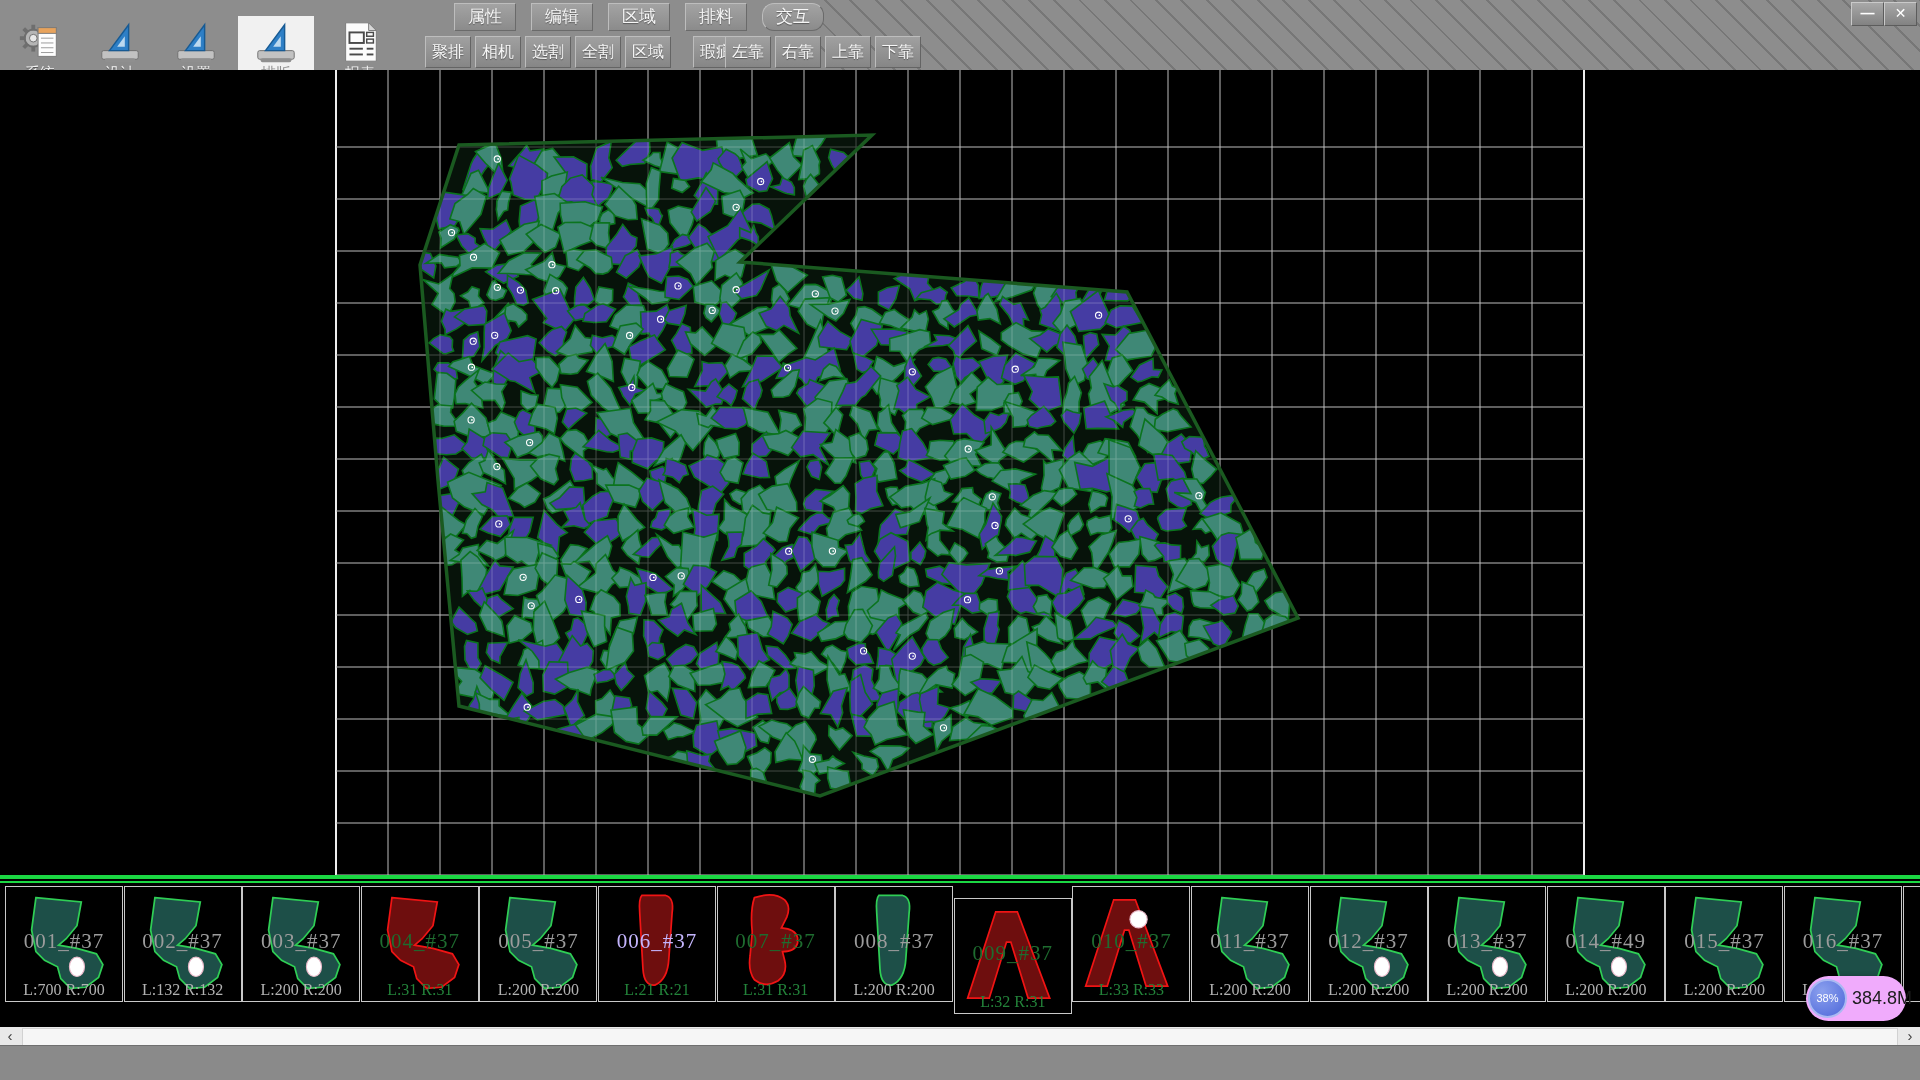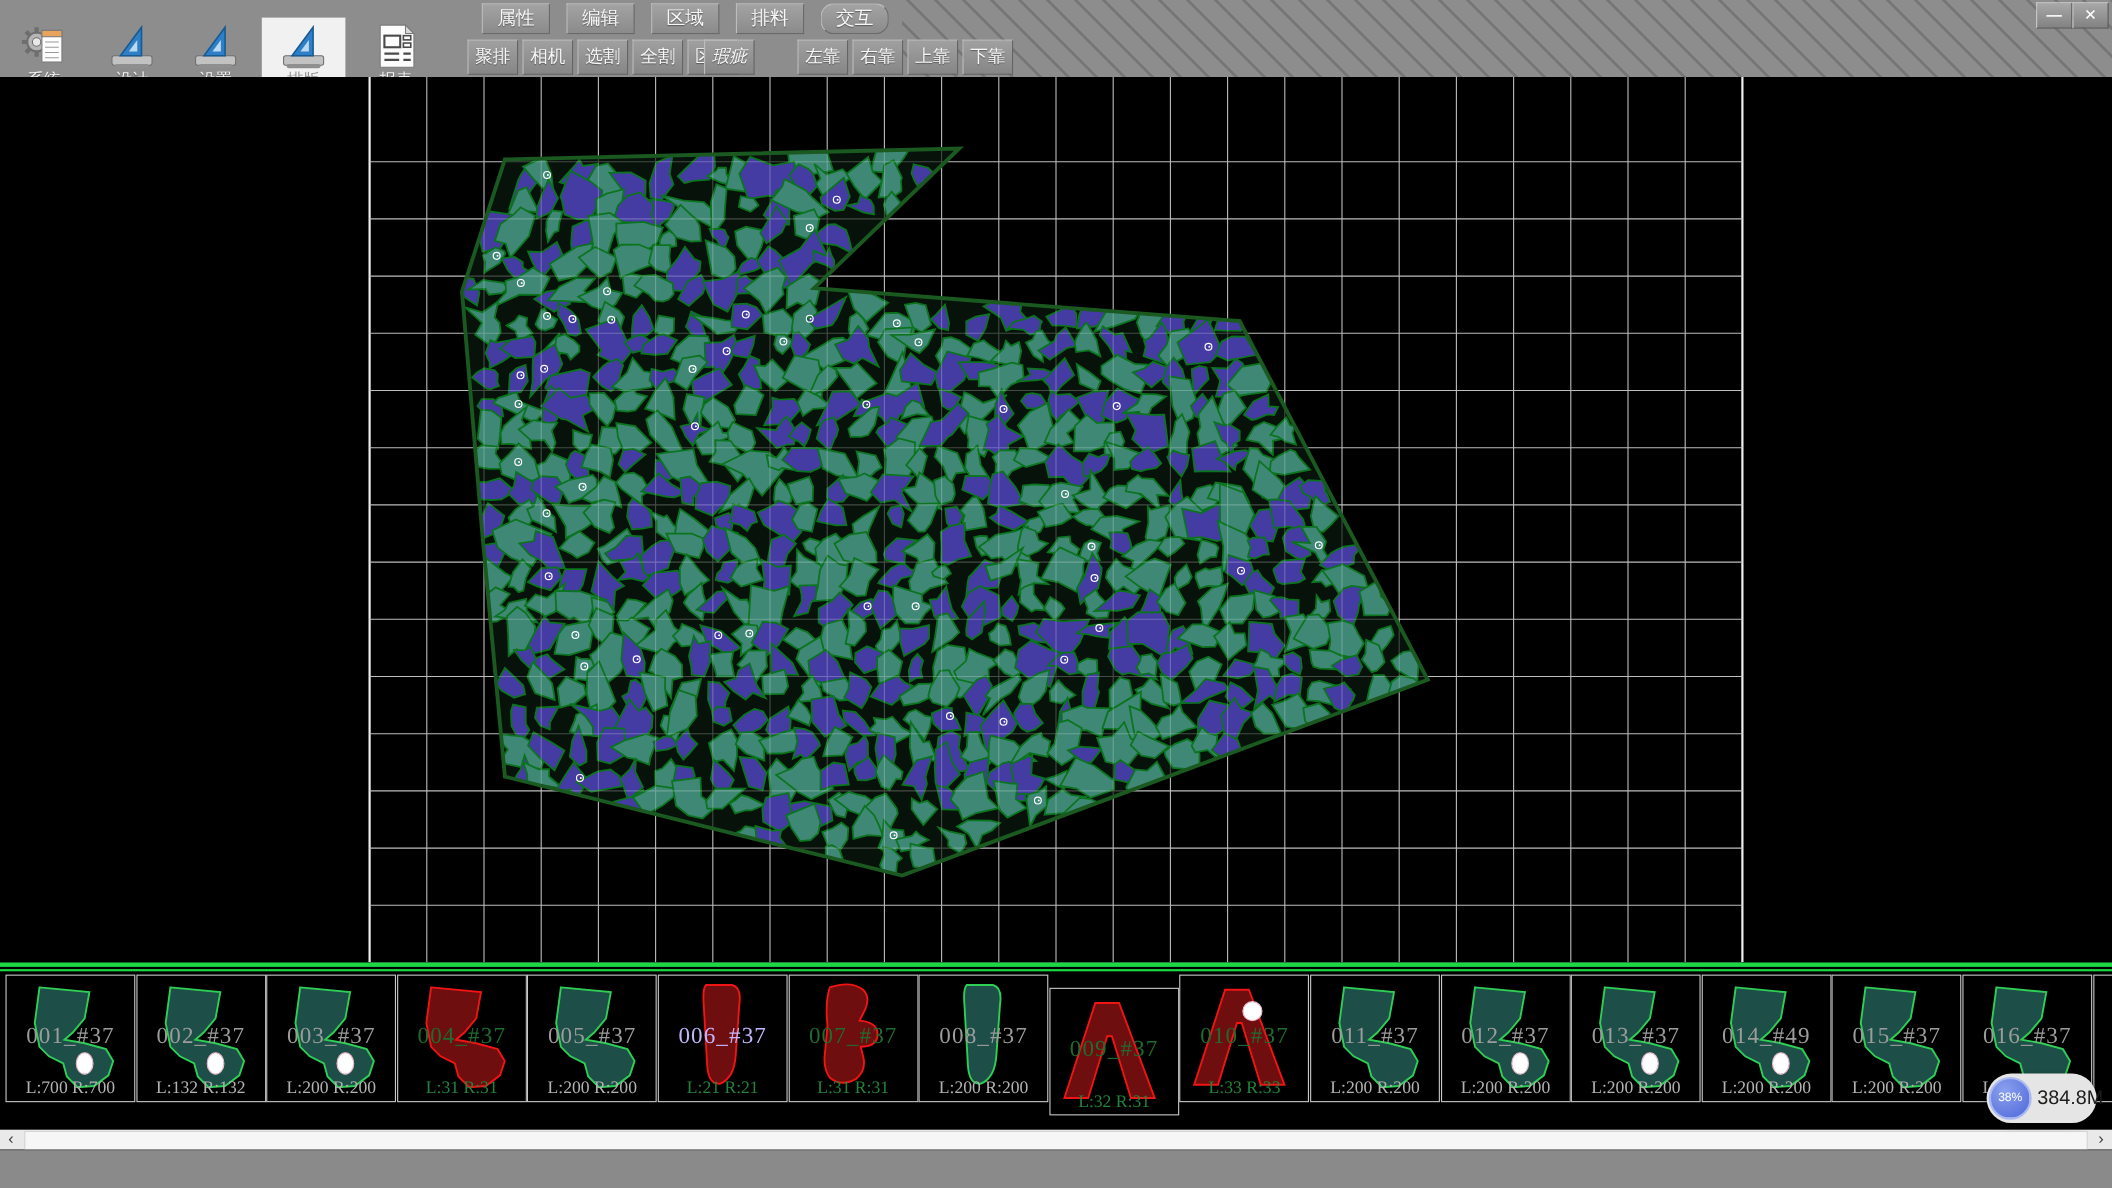--- a/index.html
+++ b/index.html
@@ -11,21 +11,21 @@
   #hatch{position:absolute;left:820px;top:0;right:0;height:70px;
          background:repeating-linear-gradient(45deg,rgba(0,0,0,0) 0 16px,rgba(40,40,40,.22) 16px 18px);}
   .bigbtn{position:absolute;top:0;height:70px;width:72px;text-align:center;cursor:pointer;margin-top:16px;}
   .bigbtn.selected{background:#f1f1f1;}
   .bigbtn svg{display:block;margin:3px auto 0 auto;}
   .bigbtn .lbl{font-size:15px;color:#f4f4f4;text-shadow:0 1px 1px rgba(0,0,0,.45);line-height:16px;}
   .bigbtn.selected .lbl{color:#8f8f8f;text-shadow:none;}
   .menubtn{position:absolute;top:3px;height:26px;line-height:26px;text-align:center;
            color:#f7f7f7;font-size:17px;text-shadow:0 1px 1px rgba(0,0,0,.4);cursor:pointer;
            background:linear-gradient(#a3a3a3,#8b8b8b);
-           border:1px solid;border-color:#bdbdbd #6a6a6a #6a6a6a #bdbdbd;}
+           border:1px solid;border-color:#bdbdbd #6a6a6a #6a6a6a #bdbdbd;margin-left:16px;}
   .toolbtn{position:absolute;top:36px;height:30px;line-height:30px;text-align:center;
            color:#f7f7f7;font-size:16px;text-shadow:0 1px 1px rgba(0,0,0,.4);cursor:pointer;
            background:linear-gradient(#a0a0a0,#868686);
            border:1px solid;border-color:#bdbdbd #646464 #646464 #bdbdbd;}
   .winbtn{position:absolute;top:2px;width:31px;height:22px;text-align:center;line-height:21px;
           color:#fff;font-size:14px;font-weight:bold;cursor:pointer;
           background:linear-gradient(#a8a8a8,#828282);
           border:1px solid;border-color:#cacaca #5c5c5c #5c5c5c #cacaca;}
   
   #canvas-wrap{position:absolute;left:0;top:70px;width:1920px;height:805px;background:#000;}
@@ -41,21 +41,21 @@
               font-family:"Liberation Serif","DejaVu Serif",serif;font-size:16px;}
   
   #hscroll{position:absolute;left:0;top:1027px;width:1920px;height:18px;background:#e9e9e9;}
   #hscroll .arrow{position:absolute;top:0;width:20px;height:18px;color:#3c3c3c;font-size:15px;
                   line-height:17px;text-align:center;cursor:pointer;}
   #hthumb{position:absolute;left:22px;top:1px;width:1874px;height:16px;background:#f6f6f6;
           border:1px solid #d2d2d2;cursor:pointer;}
   #bottombar{position:absolute;left:0;top:1045px;width:1920px;height:35px;background:#8a8a8a;
              border-top:1px solid #6f6f6f;}
   
-  #badge{position:absolute;left:1806px;top:976px;width:100px;height:45px;background:#e5e5e5;
+  #badge{position:absolute;left:1806px;top:976px;width:100px;height:45px;background:#f0abfc;
          border-radius:23px;box-shadow:0 2px 6px rgba(0,0,0,.45);cursor:pointer;}
   #badge .circ{position:absolute;left:2px;top:3px;width:39px;height:39px;border-radius:50%;
                background:radial-gradient(circle at 35% 30%,#8ba0ee,#4d67d9);
                border:2px solid #aab9f2;box-sizing:border-box;
                color:#fff;font-size:11px;text-align:center;line-height:35px;}
   #badge .mem{position:absolute;left:46px;top:12px;font-size:18px;color:#1c1c1c;}
 </style>
 </head>
 <body>
 
@@ -141,21 +141,21 @@
         <div class="menubtn" style="left: 592px; width: 60px;">区域</div>
         <div class="menubtn" style="left: 669px; width: 60px;">排料</div>
         <div class="menubtn" style="left: 746px; width: 60px; border-radius: 12px;">交互</div>
       </div>
     <div id="toolrow">
         <div class="toolbtn" style="left: 425px; width: 44px;">聚排</div>
         <div class="toolbtn" style="left: 475px; width: 44px;">相机</div>
         <div class="toolbtn" style="left: 525px; width: 44px;">选割</div>
         <div class="toolbtn" style="left: 575px; width: 44px;">全割</div>
         <div class="toolbtn" style="left: 625px; width: 44px;">区域</div>
-        <div class="toolbtn" style="left: 640px; width: 44px; font-style: italic;">瑕疵</div>
+        <div class="toolbtn" style="left: 693px; width: 44px;">瑕疵</div>
         <div class="toolbtn" style="left: 725px; width: 44px;">左靠</div>
         <div class="toolbtn" style="left: 775px; width: 44px;">右靠</div>
         <div class="toolbtn" style="left: 825px; width: 44px;">上靠</div>
         <div class="toolbtn" style="left: 875px; width: 44px;">下靠</div>
       </div>
     <div class="winbtn" style="right:36px;">—</div>
     <div class="winbtn" style="right:3px;">✕</div>
   </header>
 
   <div id="canvas-wrap"><svg width="1920" height="805" viewBox="0 0 1920 805" xmlns="http://www.w3.org/2000/svg">

